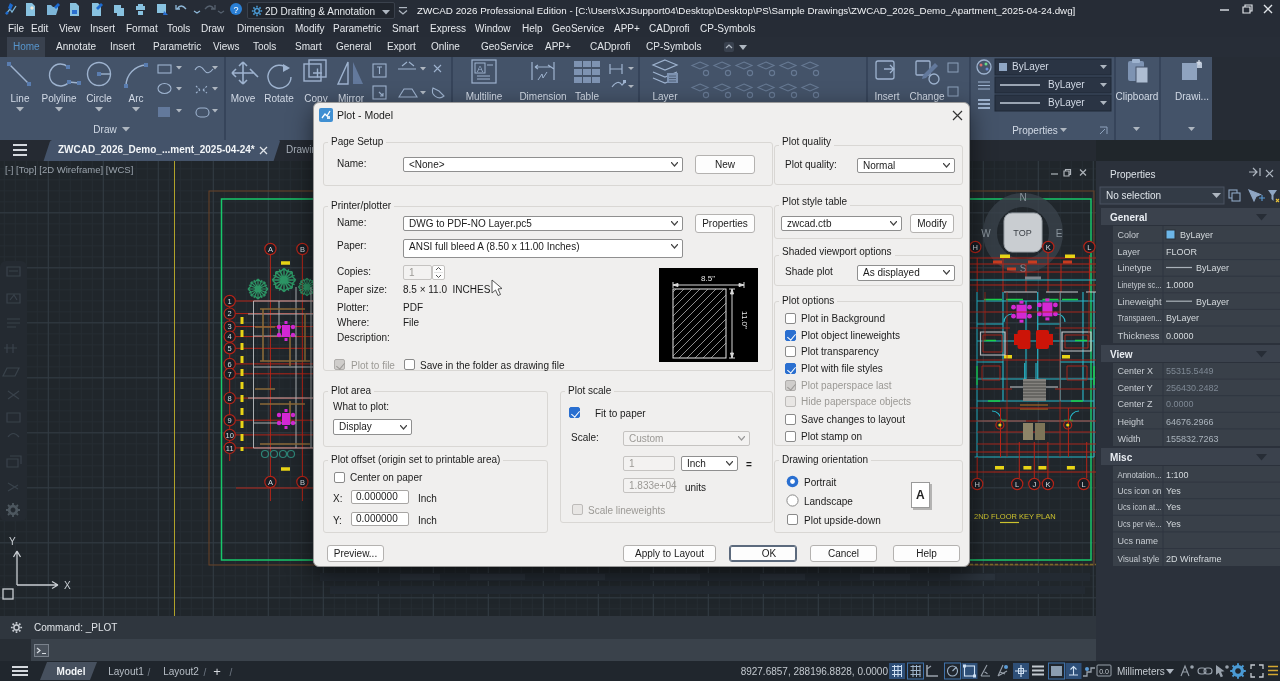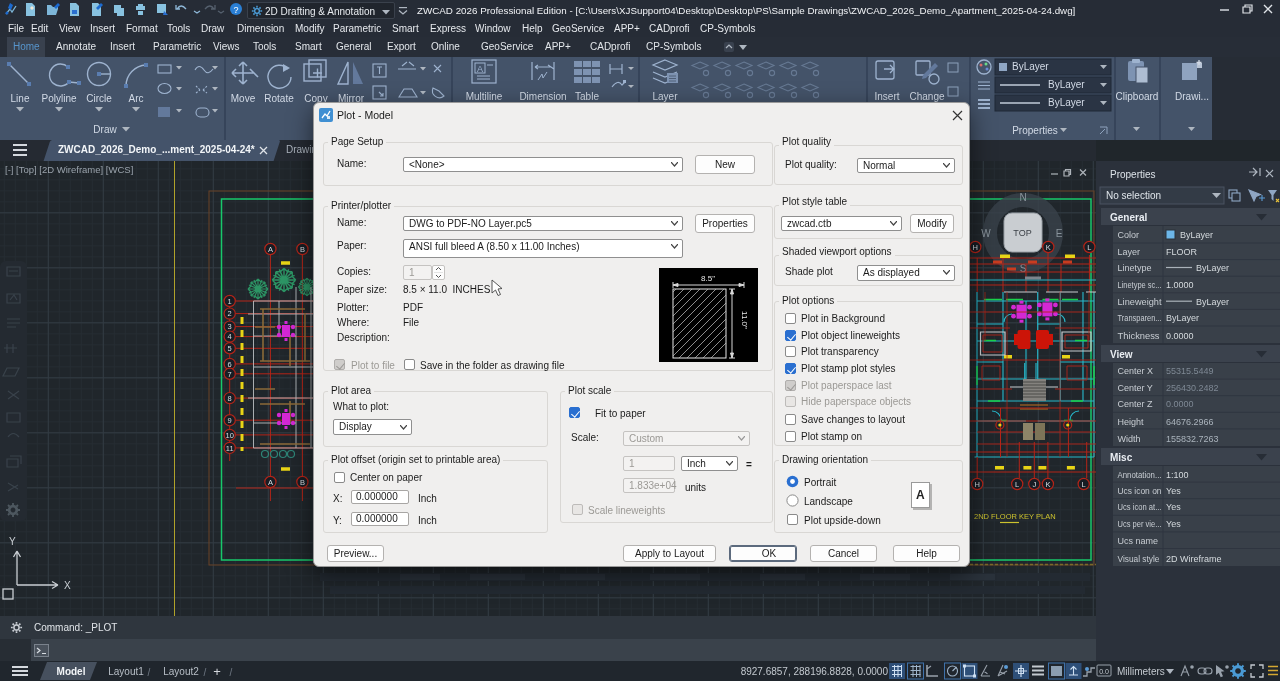--- a/index.html
+++ b/index.html
@@ -1005,21 +1005,21 @@
 
     <div class="grp" style="left:460px;top:198px;width:189px;height:145px;"></div>
     <span class="grplabel" style="left:465px;top:192px;">Plot options</span>
     <div class="cb" style="left:471px;top:210px;"></div>
       <span class="lbl" style="left:487px;top:210px;">Plot in Background</span>
     <div class="cb checked" style="left:471px;top:227px;"></div>
       <span class="lbl" style="left:487px;top:227px;">Plot object lineweights</span>
     <div class="cb" style="left:471px;top:243px;"></div>
       <span class="lbl" style="left:487px;top:243px;">Plot transparency</span>
     <div class="cb checked" style="left:471px;top:260px;"></div>
-      <span class="lbl" style="left:487px;top:260px;">Plot stamp plot styles</span>
+      <span class="lbl" style="left:487px;top:260px;">Plot with file styles</span>
     <div class="cb dis checkedd" style="left:471px;top:277px;"></div>
       <span class="lbl dis-t" style="left:487px;top:277px;">Plot paperspace last</span>
     <div class="cb dis" style="left:471px;top:293px;"></div>
       <span class="lbl dis-t" style="left:487px;top:293px;">Hide paperspace objects</span>
     <div class="cb" style="left:471px;top:311px;"></div>
       <span class="lbl" style="left:487px;top:311px;">Save changes to layout</span>
     <div class="cb" style="left:471px;top:328px;"></div>
       <span class="lbl" style="left:487px;top:328px;">Plot stamp on</span>
 
     <div class="grp" style="left:460px;top:357px;width:189px;height:73px;"></div>

